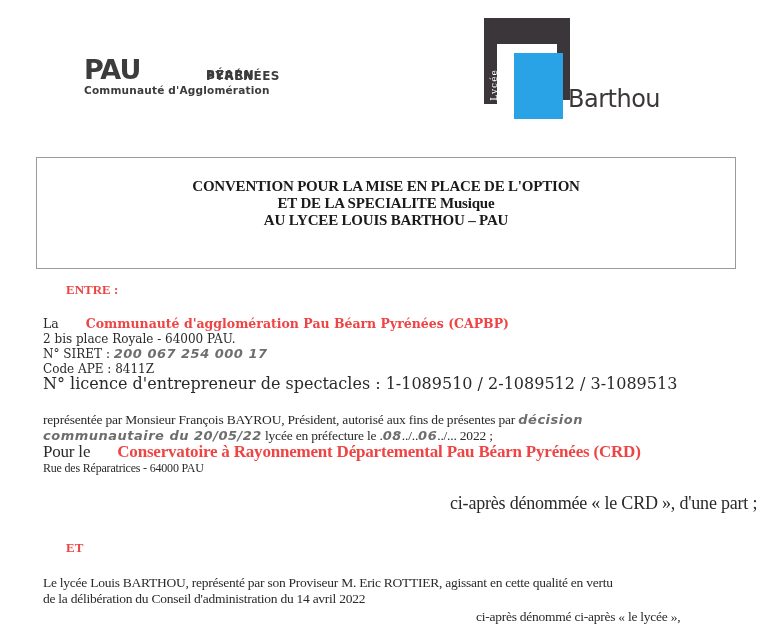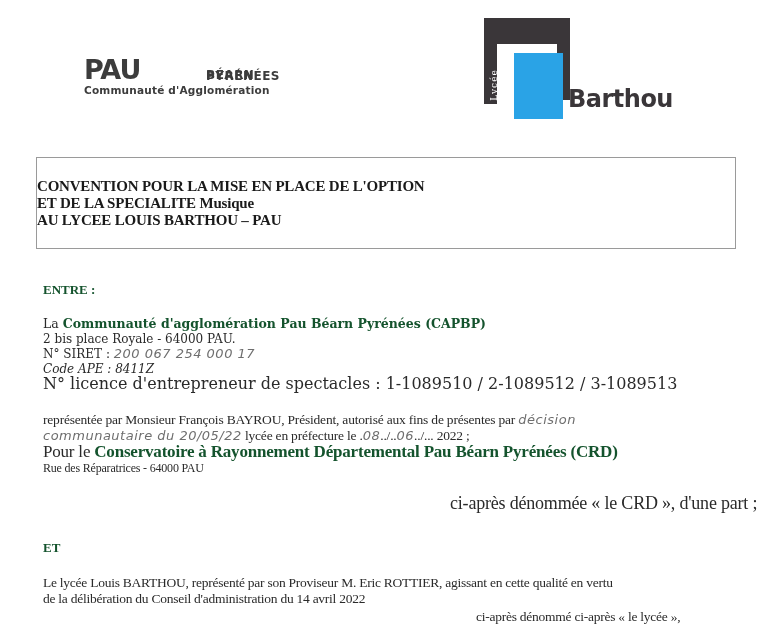--- a/index.html
+++ b/index.html
@@ -35,39 +35,39 @@
     .bl-top { position: absolute; left: 0; top: 0; width: 86px; height: 26px; background: #3a3639; }
     .bl-left { position: absolute; left: 0; top: 0; width: 13px; height: 86px; background: #3a3639; }
     .bl-right { position: absolute; left: 73px; top: 0; width: 13px; height: 82px; background: #3a3639; }
     .bl-blue { position: absolute; left: 30px; top: 35px; width: 49px; height: 66px; background: #2aa3e6; }
     .bl-lycee {
       position: absolute; left: -6px; top: 62px; transform: rotate(-90deg);
       font-size: 9px; color: #ffffff; font-family: "DejaVu Serif", serif; letter-spacing: 1px;
     }
     .bl-word {
       position: absolute; left: 84px; top: 67px;
-      font-family: "DejaVu Sans", sans-serif; font-size: 24px; color: #3a3639; letter-spacing: -0.5px; font-weight: bold;
+      font-family: "DejaVu Sans", sans-serif; font-size: 24px; color: #3a3639; letter-spacing: -0.5px;
     }
 
     
     #title-box {
-      left: 36px; top: 157px; width: 700px; height: 92px;
+      left: 36px; top: 157px; width: 700px; height: 112px;
       border: 1.5px solid #9a9a9a; box-sizing: border-box;
-      padding-top: 20px;
+      text-align: center; padding-top: 20px;
     }
     .title-line {
       font-family: "Liberation Serif", serif; font-weight: bold;
       font-size: 15px; line-height: 17px; color: #1a1a1a; letter-spacing: -0.2px;
     }
 
     .txt { font-size: 13.5px; line-height: 16px; color: #2a2a2a; white-space: nowrap; }
-    .bold { font-weight: bold; color: #14532d; }
+    .bold { font-weight: bold; color: #ef4444; margin-left: 23px; }
     .hand {
       font-family: "DejaVu Sans", sans-serif; font-style: italic;
-      color: #6e6e6e; font-size: 13px; letter-spacing: 0.5px;
+      color: #6e6e6e; font-size: 13px; letter-spacing: 0.5px; font-weight: bold;
     }
     .dotted { color: #2a2a2a; }
   </style>
 </head>
 <body>
 
 <div id="pau-logo" class="abs">
   <div id="pau-word">PAU</div>
   <div id="pau-bearn">BÉARN</div>
   <div id="pau-pyr">PYRÉNÉES</div>
@@ -91,21 +91,21 @@
 
 <div class="abs txt bold" style="left:43px; top:282px; font-size:13px;">ENTRE :</div>
 
 <div class="abs txt" style="left:43px; top:316px; font-family:'DejaVu Serif', serif; font-size:12.5px;">
   <span>La </span><span class="bold">Communauté d'agglomération Pau Béarn Pyrénées (CAPBP)</span>
 </div>
 <div class="abs txt" style="left:43px; top:331px; font-family:'DejaVu Serif', serif; font-size:12px;">2 bis place Royale - 64000 PAU.</div>
 <div class="abs txt" style="left:43px; top:346px; font-family:'DejaVu Serif', serif; font-size:12px;">
   <span>N° SIRET : </span><span class="hand">200 067 254 000 17</span>
 </div>
-<div class="abs txt" style="left:43px; top:361px; font-family:'DejaVu Serif', serif; font-size:12px;font-style:italic;">
+<div class="abs txt" style="left:43px; top:361px; font-family:'DejaVu Serif', serif; font-size:12px;">
   <span>Code APE : </span><span>8411Z</span>
 </div>
 <div class="abs txt" style="left:43px; top:376px; font-family:'DejaVu Serif', serif; font-size:16px;">N° licence d'entrepreneur de spectacles : 1-1089510 / 2-1089512 / 3-1089513</div>
 
 <div class="abs txt" style="left:43px; top:412px; font-size:13.5px; letter-spacing:-0.2px;">
   <span>représentée par Monsieur François BAYROU, Président, autorisé aux fins de présentes par </span><span class="hand">décision</span>
 </div>
 <div class="abs txt" style="left:43px; top:428px; font-size:13.5px; letter-spacing:-0.2px;">
   <span class="hand">communautaire du 20/05/22</span><span> lycée en préfecture le .</span><span class="hand">08</span><span class="dotted">../..</span><span class="hand">06</span><span class="dotted">../... 2022 ;</span>
 </div>

